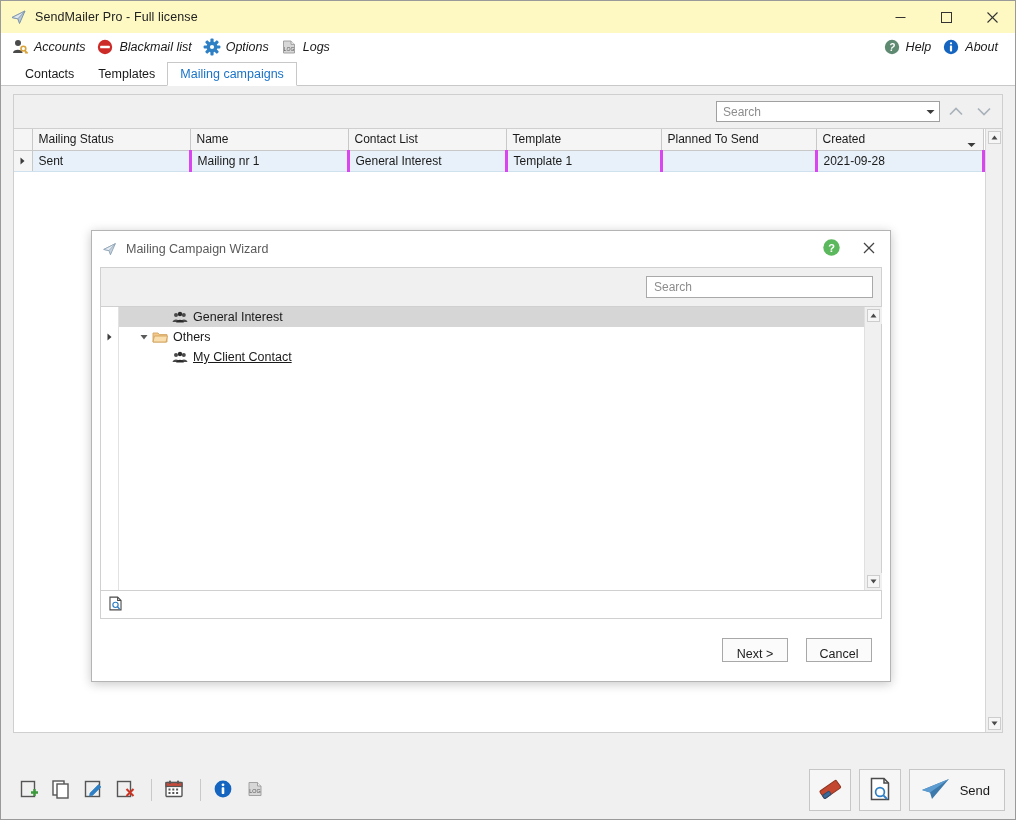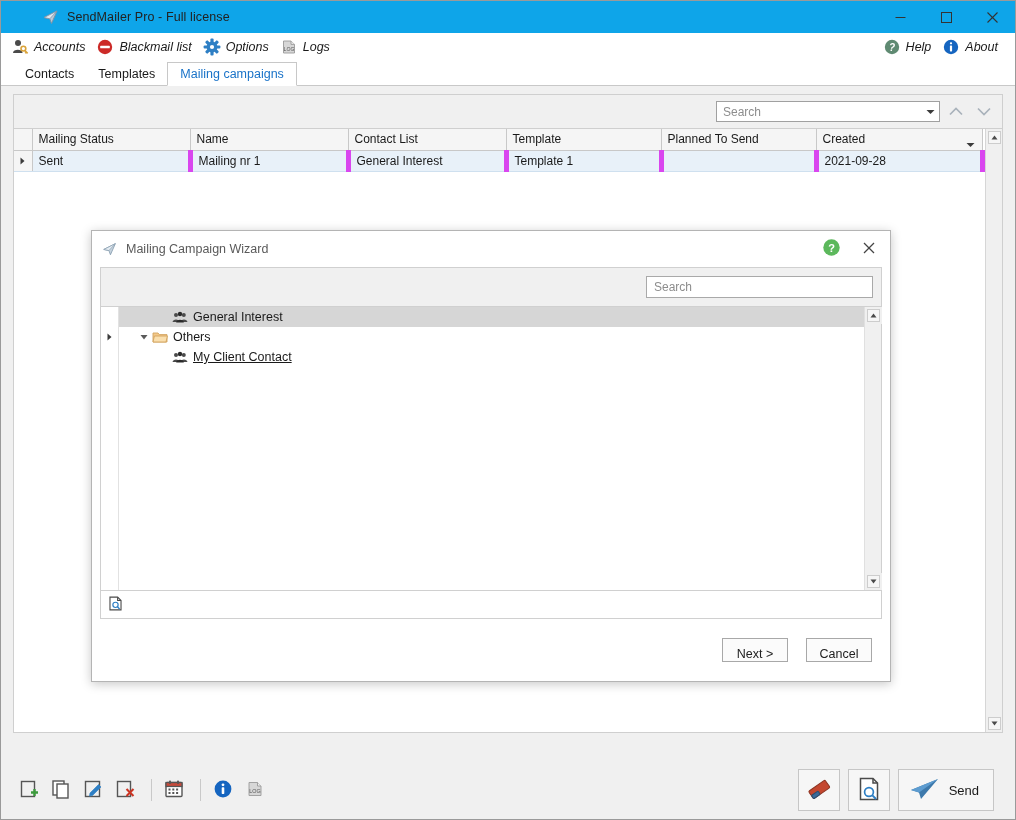--- a/index.html
+++ b/index.html
@@ -24,24 +24,23 @@
     background: #f0f0f0;
     display: flex;
     flex-direction: column;
   }
 
   
   .titlebar {
     height: 32px;
     display: flex;
     align-items: center;
-    background: #0ea5e9;
-    flex: none;
-    position: relative;
-    padding-left: 32px;
+    background: #fef9c3;
+    flex: none;
+    position: relative;
   }
   .titlebar .app-icon {
     width: 18px;
     height: 18px;
     margin-left: 9px;
     margin-right: 7px;
     flex: none;
   }
   .titlebar .title-text {
     font-size: 12.5px;
@@ -224,21 +223,21 @@
     padding: 0 0 0 6px;
     color: #1a1a1a;
     box-sizing: border-box;
     position: relative;
   }
   table.grid th.rowhead {
     width: 18px;
     padding: 0;
   }
   table.grid td {
-    border-right: 5px solid #d946ef;
+    border-right: 3px solid #d946ef;
     border-bottom: 1px solid #cfe0ef;
     height: 21px;
     padding: 0 0 0 6px;
     box-sizing: border-box;
     background: #e8f1f9;
     overflow: hidden;
     white-space: nowrap;
   }
   table.grid td.rowhead {
     width: 18px;
@@ -288,21 +287,21 @@
     box-sizing: border-box;
   }
 
   
   .bottombar {
     height: 58px;
     flex: none;
     background: #f0f0f0;
     display: flex;
     align-items: center;
-    padding: 0 21px 0 14px;
+    padding: 0 10px 0 14px;
     box-sizing: border-box;
     position: relative;
   }
   .bb-left { display: flex; align-items: center; }
   .bb-right { margin-left: auto; display: flex; align-items: center; }
   .bb-icon {
     width: 28px;
     height: 28px;
     display: flex;
     align-items: center;

